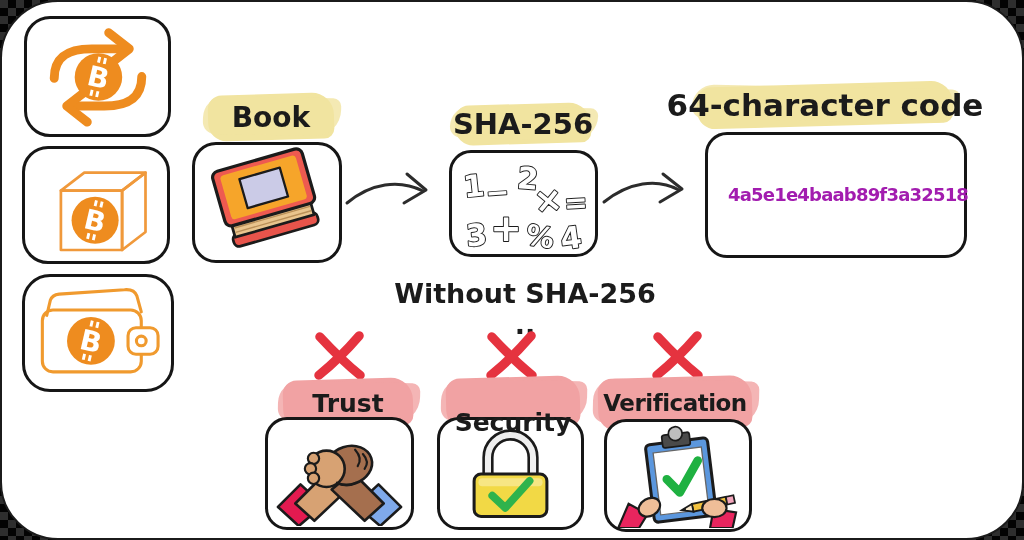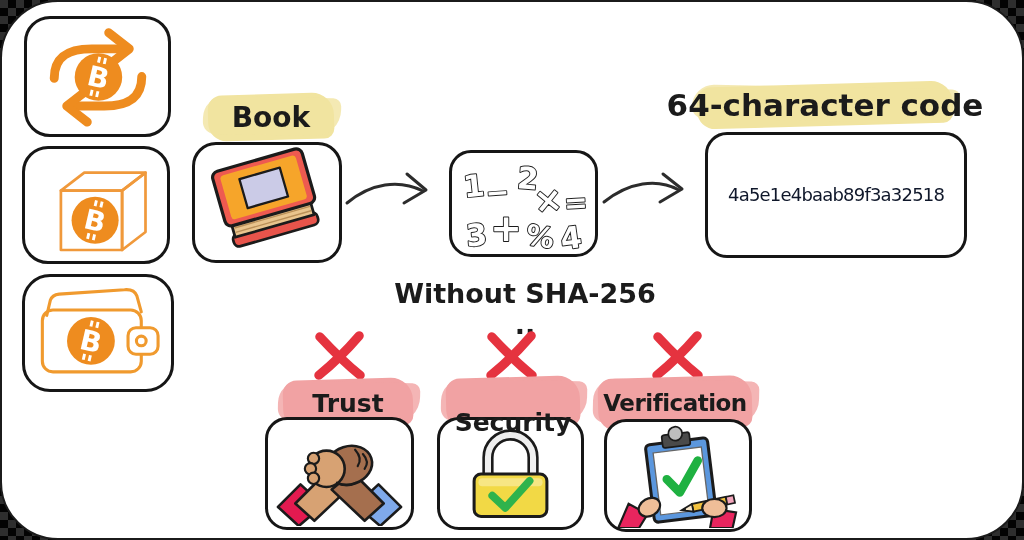--- a/index.html
+++ b/index.html
@@ -20,21 +20,21 @@
   .ink{color:#1b1b1b;font-weight:bold;}
   
   .hl{position:absolute;display:flex;align-items:center;justify-content:center;}
   .hl::before{content:"";position:absolute;inset:0;background:var(--hl);
     border-radius:14px 22px 10px 18px;transform:rotate(-1.6deg);}
   .hl::after{content:"";position:absolute;inset:3px -7px 5px -5px;background:var(--hl);
     border-radius:22px 8px 26px 12px;transform:rotate(1.1deg);opacity:.8;}
   .hl > span{position:relative;z-index:2;white-space:nowrap;}
   .hl-yellow{--hl:#F1E4A0;}
   .hl-pink{--hl:#F1A2A3;}
-  .codeline{font-weight:normal;color:#0f172a;font-size:18px;letter-spacing:-0.8px;line-height:34px;white-space:nowrap;text-align:center;}
+  .codeline{font-weight:bold;color:#a21caf;font-size:18px;letter-spacing:-0.8px;line-height:34px;white-space:nowrap;text-align:center;}
 </style>
 </head>
 <body>
 
 <svg width="0" height="0" style="position:absolute" aria-hidden="true">
   <symbol id="btc-disc" viewBox="0 0 60 60">
     <circle cx="30" cy="30" r="28" fill="#EE8C1F"></circle>
     <g transform="rotate(13 30 30)" fill="#ffffff">
       <text x="30" y="42" font-size="33" font-weight="bold" text-anchor="middle" font-family="DejaVu Sans, sans-serif">B</text>
       <rect x="24.5" y="6.5" width="3.4" height="7"></rect>
@@ -98,20 +98,23 @@
         <rect x="53" y="29" width="46" height="33" fill="#CBCBE7" stroke-width="2.5"></rect>
       </g>
     </svg>
   </div>
 
   <svg class="abs" style="left:341px;top:165px;" width="94" height="48" viewBox="0 0 94 48">
     <path d="M4,36 C28,16 56,12 80,24" stroke="#2c2c2c" stroke-width="3" fill="none" stroke-linecap="round"></path>
     <path d="M64,7 L83,23 L61,36" stroke="#2c2c2c" stroke-width="3" fill="none" stroke-linecap="round" stroke-linejoin="round"></path>
   </svg>
 
+  <div class="hl hl-yellow" style="left:453px;top:102px;width:136px;height:40px;">
+    <span class="ink" style="font-size:29px;">SHA-256</span>
+  </div>
 
   <div class="obox" style="left:447px;top:148px;width:149px;height:107px;border-radius:22px;">
     <svg width="143" height="101" viewBox="0 0 149 107" font-family="DejaVu Sans, sans-serif" font-weight="bold" text-anchor="middle">
       <g fill="#ffffff" stroke="#1b1b1b" stroke-width="2" paint-order="stroke" stroke-linejoin="round">
         <text x="22" y="46" font-size="32" transform="rotate(-6 22 36)">1</text>
         <text x="47" y="52" font-size="30" transform="rotate(-4 47 44)">−</text>
         <text x="79" y="38" font-size="32" transform="rotate(5 79 28)">2</text>
         <text x="101" y="62" font-size="36" transform="rotate(-6 101 52)">×</text>
         <text x="130" y="63" font-size="30" transform="rotate(-3 130 54)">=</text>
         <text x="25" y="98" font-size="32" transform="rotate(-5 25 88)">3</text>

